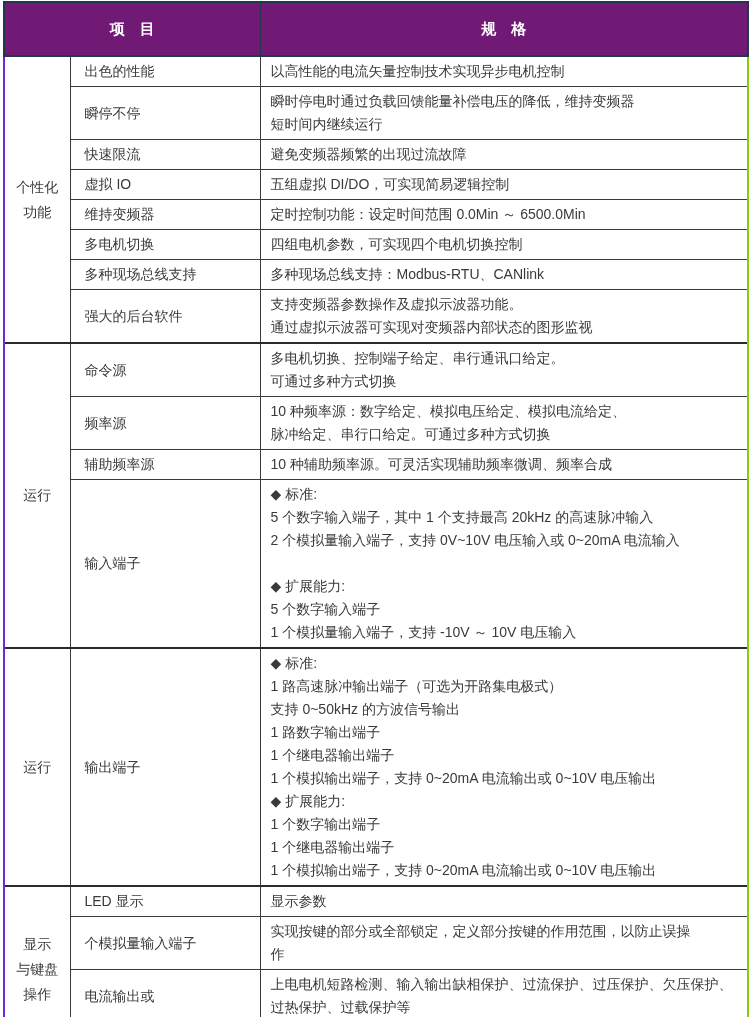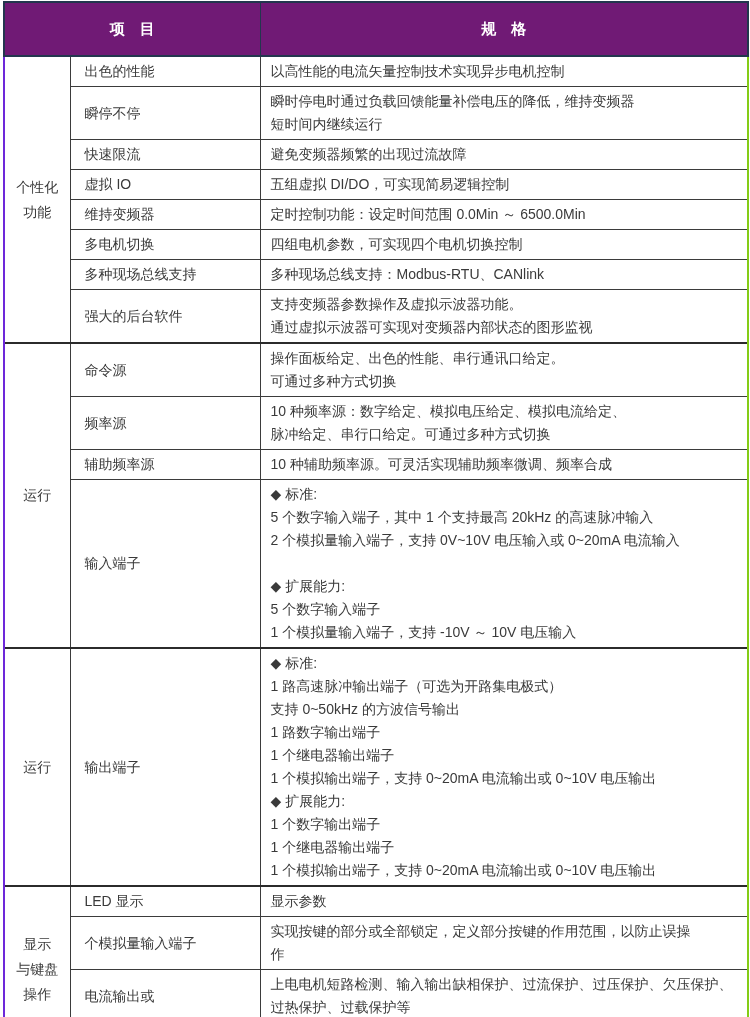--- a/index.html
+++ b/index.html
@@ -114,21 +114,21 @@
     </tr>
     <tr>
       <td class="item-cell">强大的后台软件</td>
       <td class="spec-cell">支持变频器参数操作及虚拟示波器功能。
 通过虚拟示波器可实现对变频器内部状态的图形监视</td>
     </tr>
 
     <tr class="sec-start">
       <td class="group-cell" rowspan="4">运行</td>
       <td class="item-cell">命令源</td>
-      <td class="spec-cell">操作面板给定、出色的性能、串行通讯口给定。
+      <td class="spec-cell">多电机切换、控制端子给定、串行通讯口给定。
 可通过多种方式切换</td>
     </tr>
     <tr>
       <td class="item-cell">频率源</td>
       <td class="spec-cell">10 种频率源：数字给定、模拟电压给定、模拟电流给定、
 脉冲给定、串行口给定。可通过多种方式切换</td>
     </tr>
     <tr>
       <td class="item-cell">辅助频率源</td>
       <td class="spec-cell">10 种辅助频率源。可灵活实现辅助频率微调、频率合成</td>

